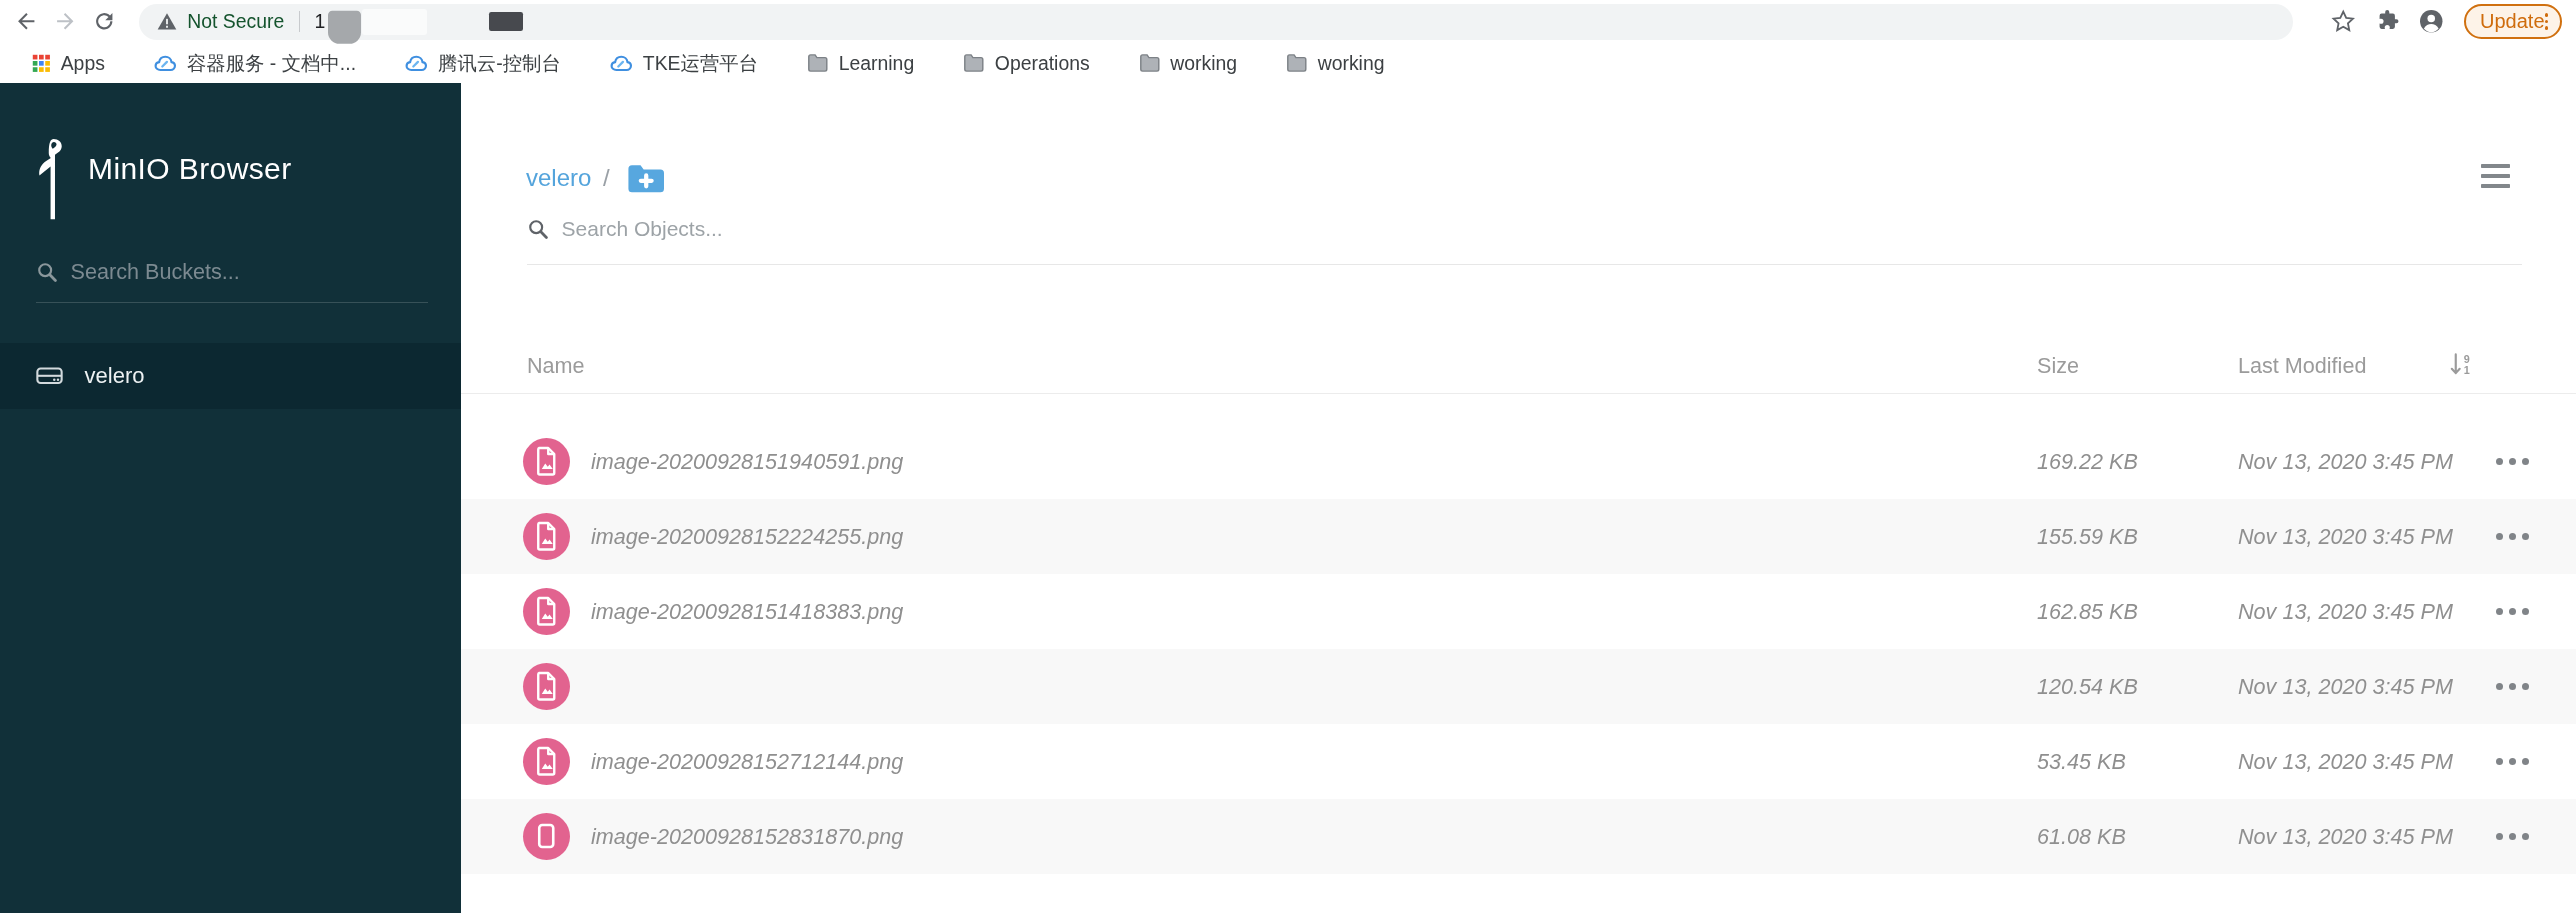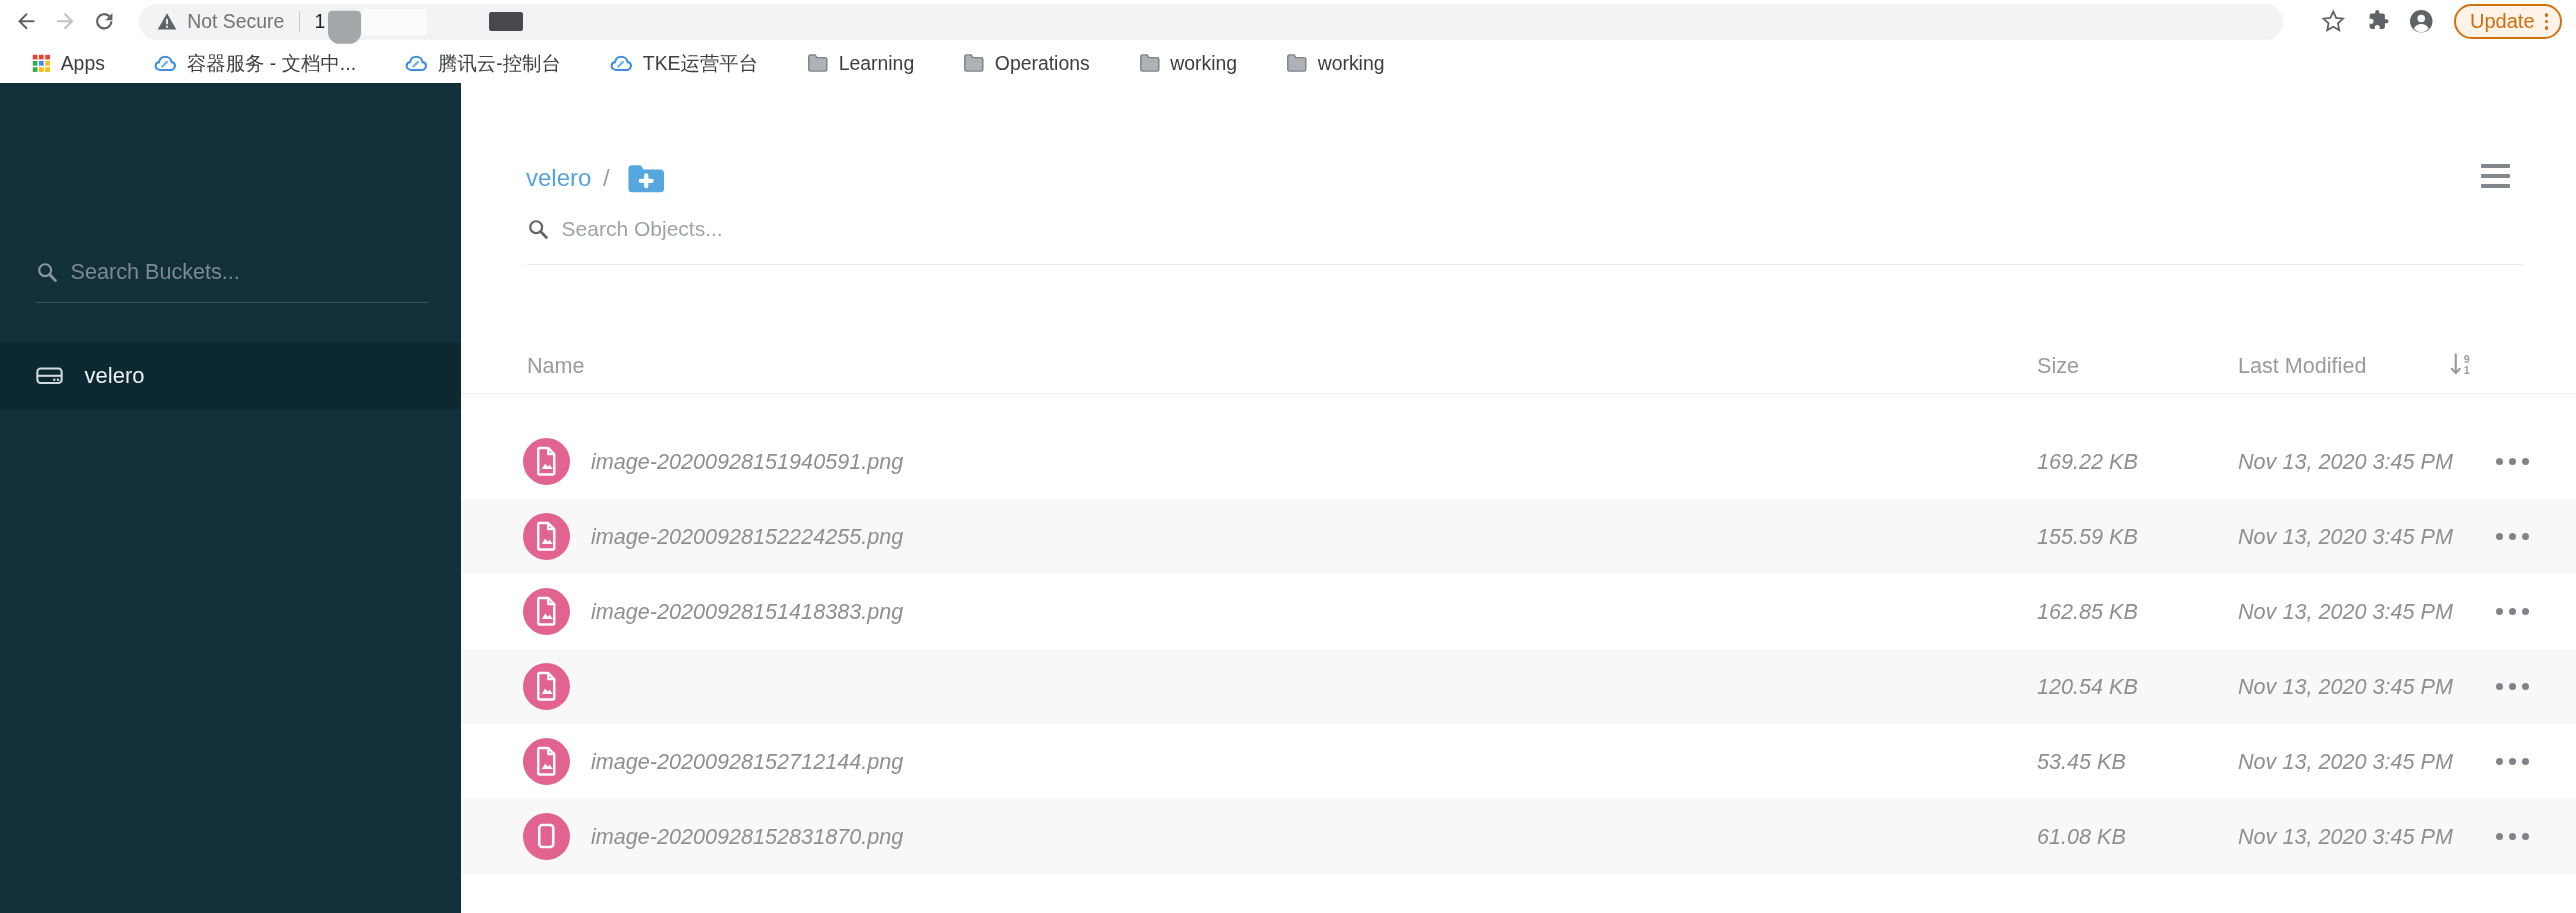--- a/index.html
+++ b/index.html
@@ -5,29 +5,29 @@
   * { margin:0; padding:0; box-sizing:border-box; }
   html,body { width:2576px; height:913px; overflow:hidden; background:#fff;
               font-family:"Liberation Sans", sans-serif; }
 
   
   .toolbar { height:43px; background:#fff; display:flex; align-items:center; padding:0 14.4px 0 11.5px; }
   .nav-btn { width:29px; height:29px; display:flex; align-items:center; justify-content:center; border:none; background:transparent; margin-right:10px; cursor:pointer; }
   .nav-btn svg { width:24.5px; height:24.5px; }
   .addr-pill { flex:1; height:36px; background:#f1f3f4; border-radius:18px; margin:0 18.7px 0 10px; display:flex; align-items:center; padding:0 18.7px; position:relative; }
   .warn-tri { width:20px; height:18.7px; margin-right:10px; }
-  .notsec { font-size:19.4px; color:#737373; white-space:nowrap; }
+  .notsec { font-size:19.4px; color:#14532d; white-space:nowrap; }
   .addr-div { width:1.4px; height:21.6px; background:#c8cacd; margin:0 14.4px; }
   .url-char { font-size:19.4px; color:#202124; }
   .redact-a { width:33px; height:33px; background:#a5a8ab; border-radius:4.3px 4.3px 11.5px 11.5px; margin-left:2.9px; transform:translateY(5.8px); }
   .redact-b { width:65px; height:26px; background:#fafbfb; border-radius:2.9px; margin-left:1.4px; }
   .redact-c { width:34px; height:19.4px; background:#47494e; border-radius:2.2px; margin-left:62px; }
   .tb-icon { width:27px; height:27px; display:flex; align-items:center; justify-content:center; border:none; background:transparent; margin-left:17.3px; cursor:pointer; }
   .tb-icon svg { width:24.5px; height:24.5px; }
-  .update-pill { display:flex; align-items:center; gap:10px; margin-left:18.7px; height:35px; padding:0 11.5px 0 14.4px; border:2.2px solid #d0700f; border-radius:18.7px; background:#fdf3e8; cursor:pointer; }
+  .update-pill { display:flex; align-items:center; margin-left:18.7px; height:35px; padding:0 11.5px 0 14.4px; border:2.2px solid #d0700f; border-radius:18.7px; background:#fdf3e8; cursor:pointer; }
   .update-pill span { font-size:20px; color:#cf6c0c; }
   .kebab { display:flex; flex-direction:column; gap:2.9px; }
   .kebab i { width:3.6px; height:3.6px; border-radius:50%; background:#cf6c0c; }
 
   .bookmarks { height:40px; background:#fff; display:flex; align-items:center; padding-left:16px; gap:33px; }
   .bm { display:flex; align-items:center; gap:10px; cursor:pointer;padding-left:16px; }
   .bm-icon { display:flex; align-items:center; }
   .bm-label { font-size:19.4px; color:#3c4043; white-space:nowrap; }
 
   
@@ -210,20 +210,26 @@
         <svg viewBox="0 0 24 20" width="21.6" height="18">
     <path d="M2 3a2 2 0 0 1 2-2h5l2 3h9a2 2 0 0 1 2 2v11a2 2 0 0 1-2 2H4a2 2 0 0 1-2-2z" fill="#aeb2b7" stroke="#7c8186" stroke-width="1.6"></path>
   </svg>
       </span>
     <span class="bm-label">working</span>
   </div>
   </div>
 
 <div class="app">
   <div class="sidebar">
+    <div class="logo">
+      <svg viewBox="0 0 24 64">
+        <path fill="#fff" d="M13.2 0c3.6 0 6.3 2.4 6.3 5.5 0 1.9-1 3.6-2.6 4.8l-2.6 1.9v49.6h-3.4V21.3l-8.6 6.9c-.9-4.9 1.6-8.9 5.5-11.4l3.3-2.1c-1-1-1.6-2.3-1.6-3.9C9.5 2.5 11 0 13.2 0zm.3 2.3c-1.2 0-2.1 1.2-2.1 2.6 0 1 .4 1.9 1.2 2.6l1.3-.9c1-.7 1.6-1.6 1.6-2.5 0-1-.9-1.8-2-1.8z"></path>
+      </svg>
+      <div class="app-title">MinIO Browser</div>
+    </div>
 
     <div class="bk-search">
       <svg viewBox="0 0 20 20">
         <circle cx="8.5" cy="8.5" r="5.5" fill="none" stroke="currentColor" stroke-width="2"></circle>
         <path d="M12.8 12.8L18 18" stroke="currentColor" stroke-width="2.6" stroke-linecap="round"></path>
       </svg>
       <input type="text" placeholder="Search Buckets..." style="">
     </div>
 
     <div id="bucket-list">

